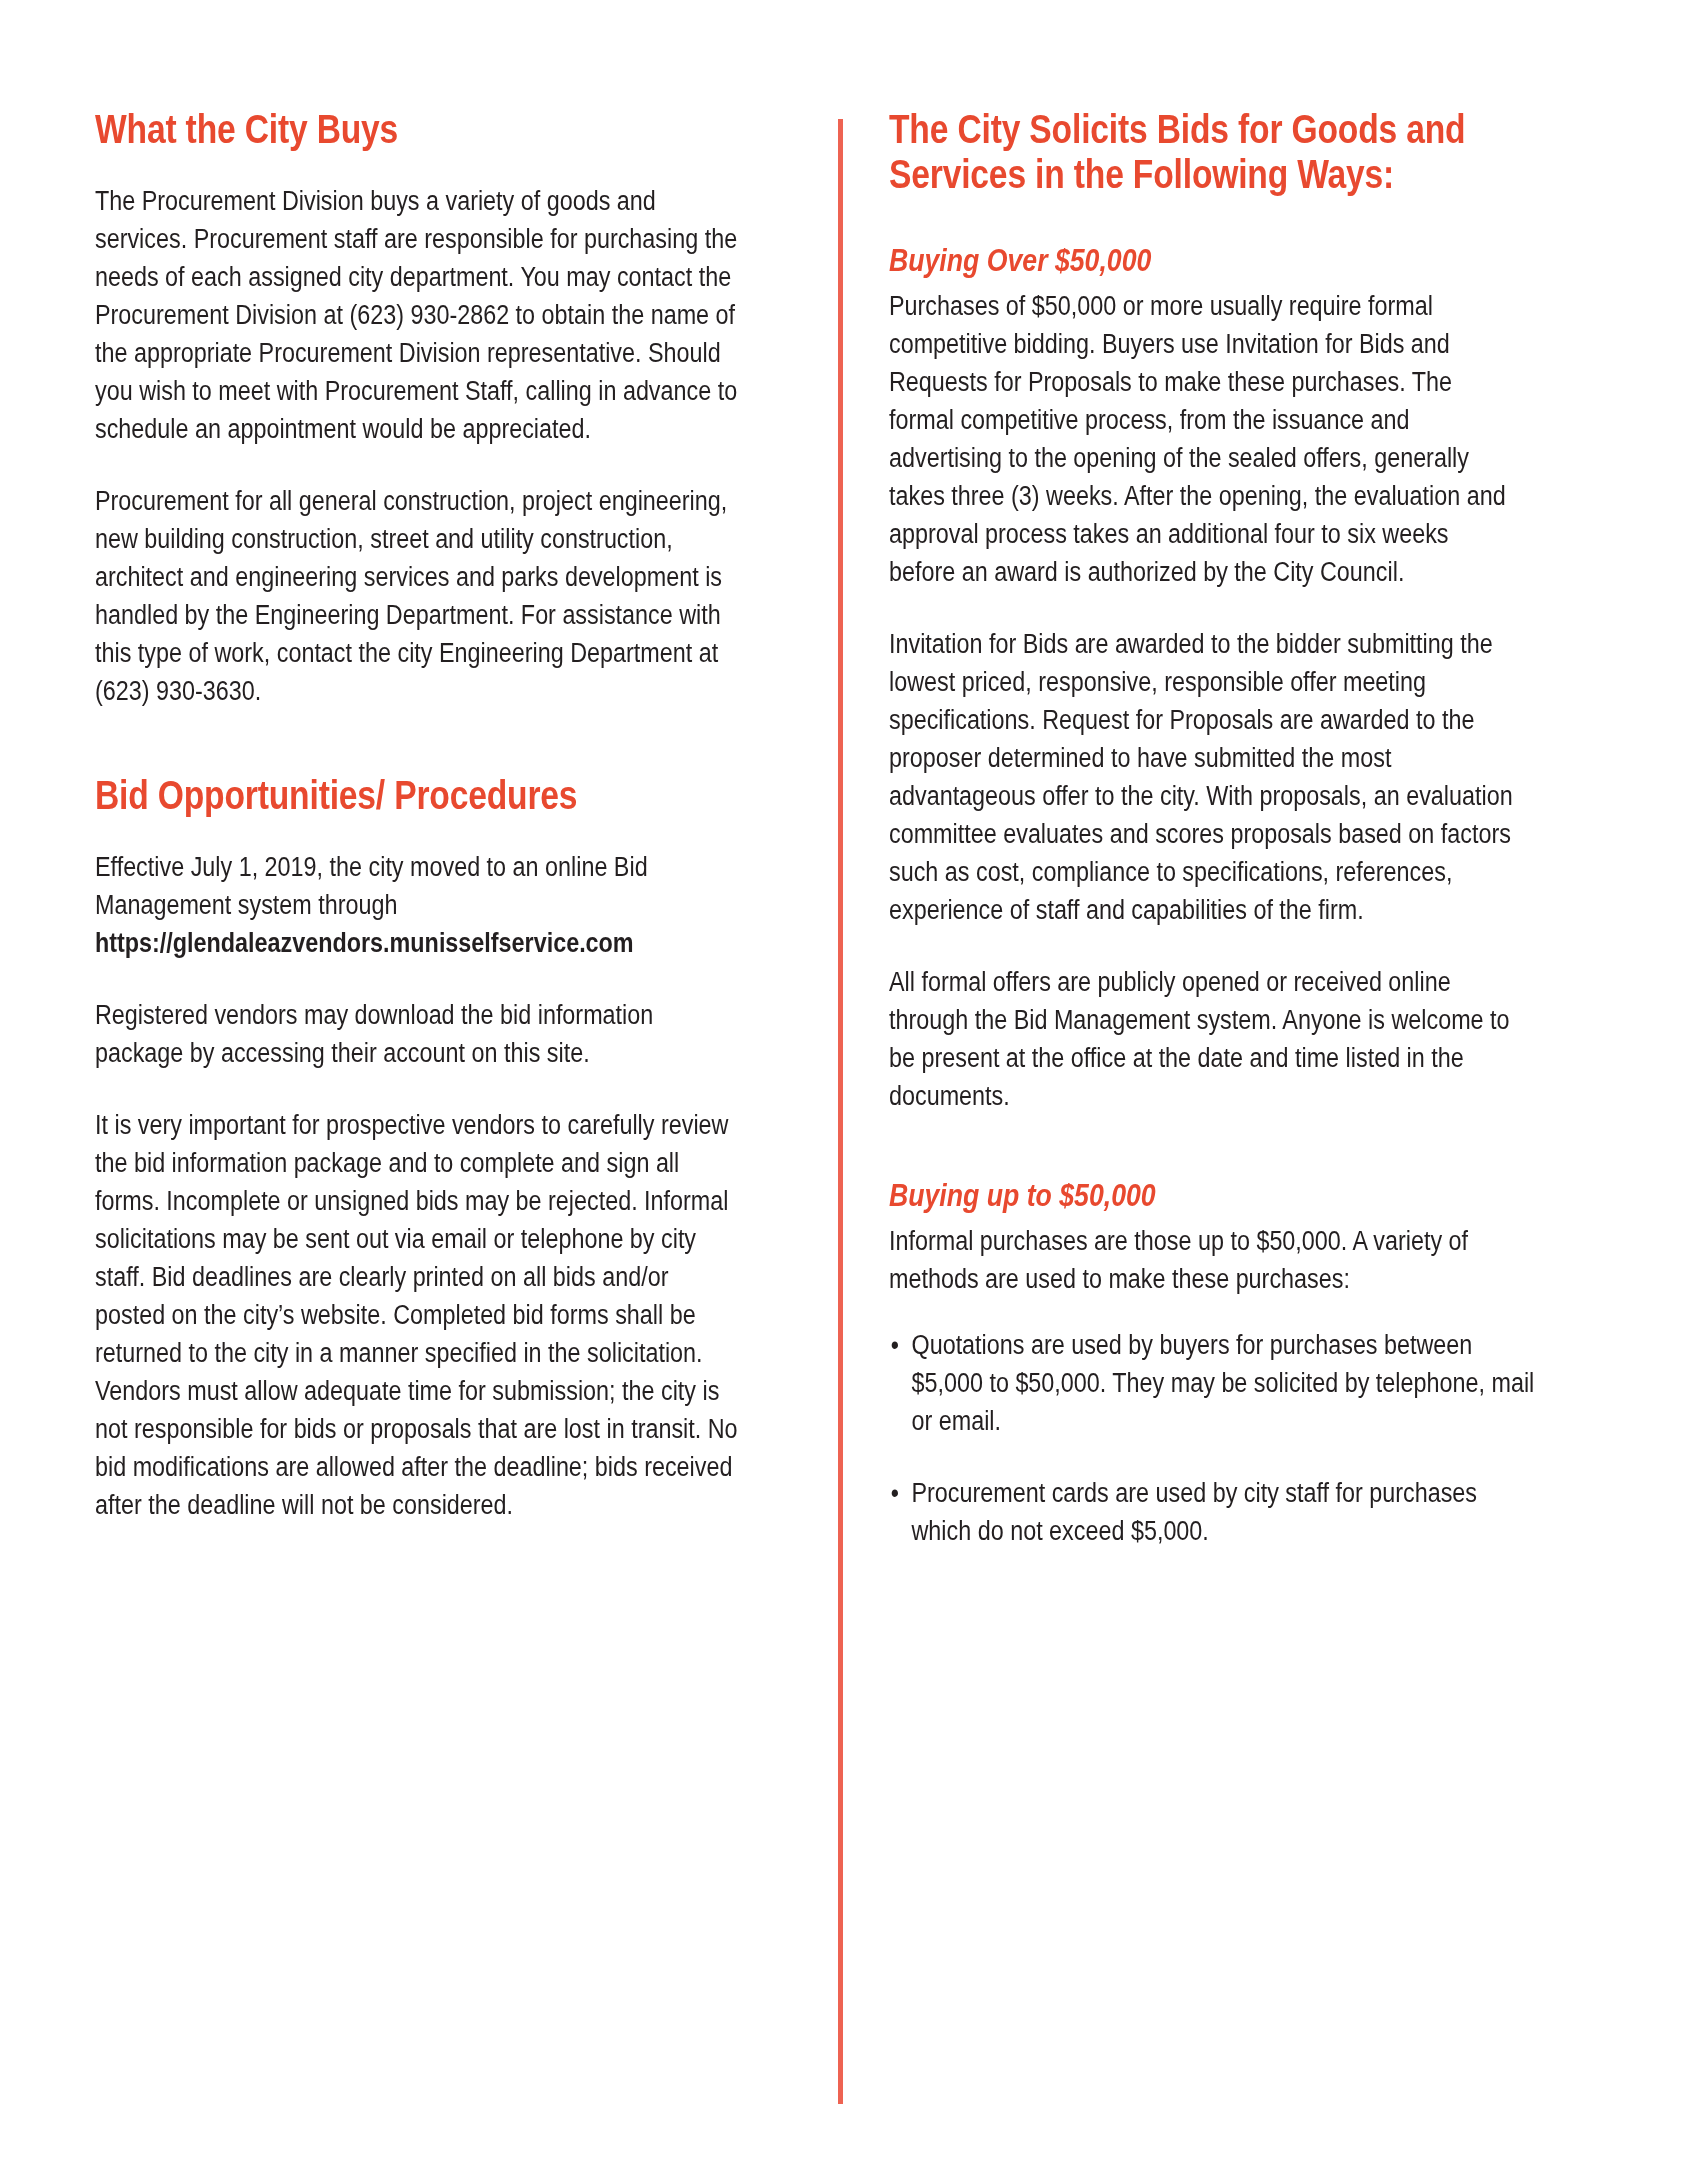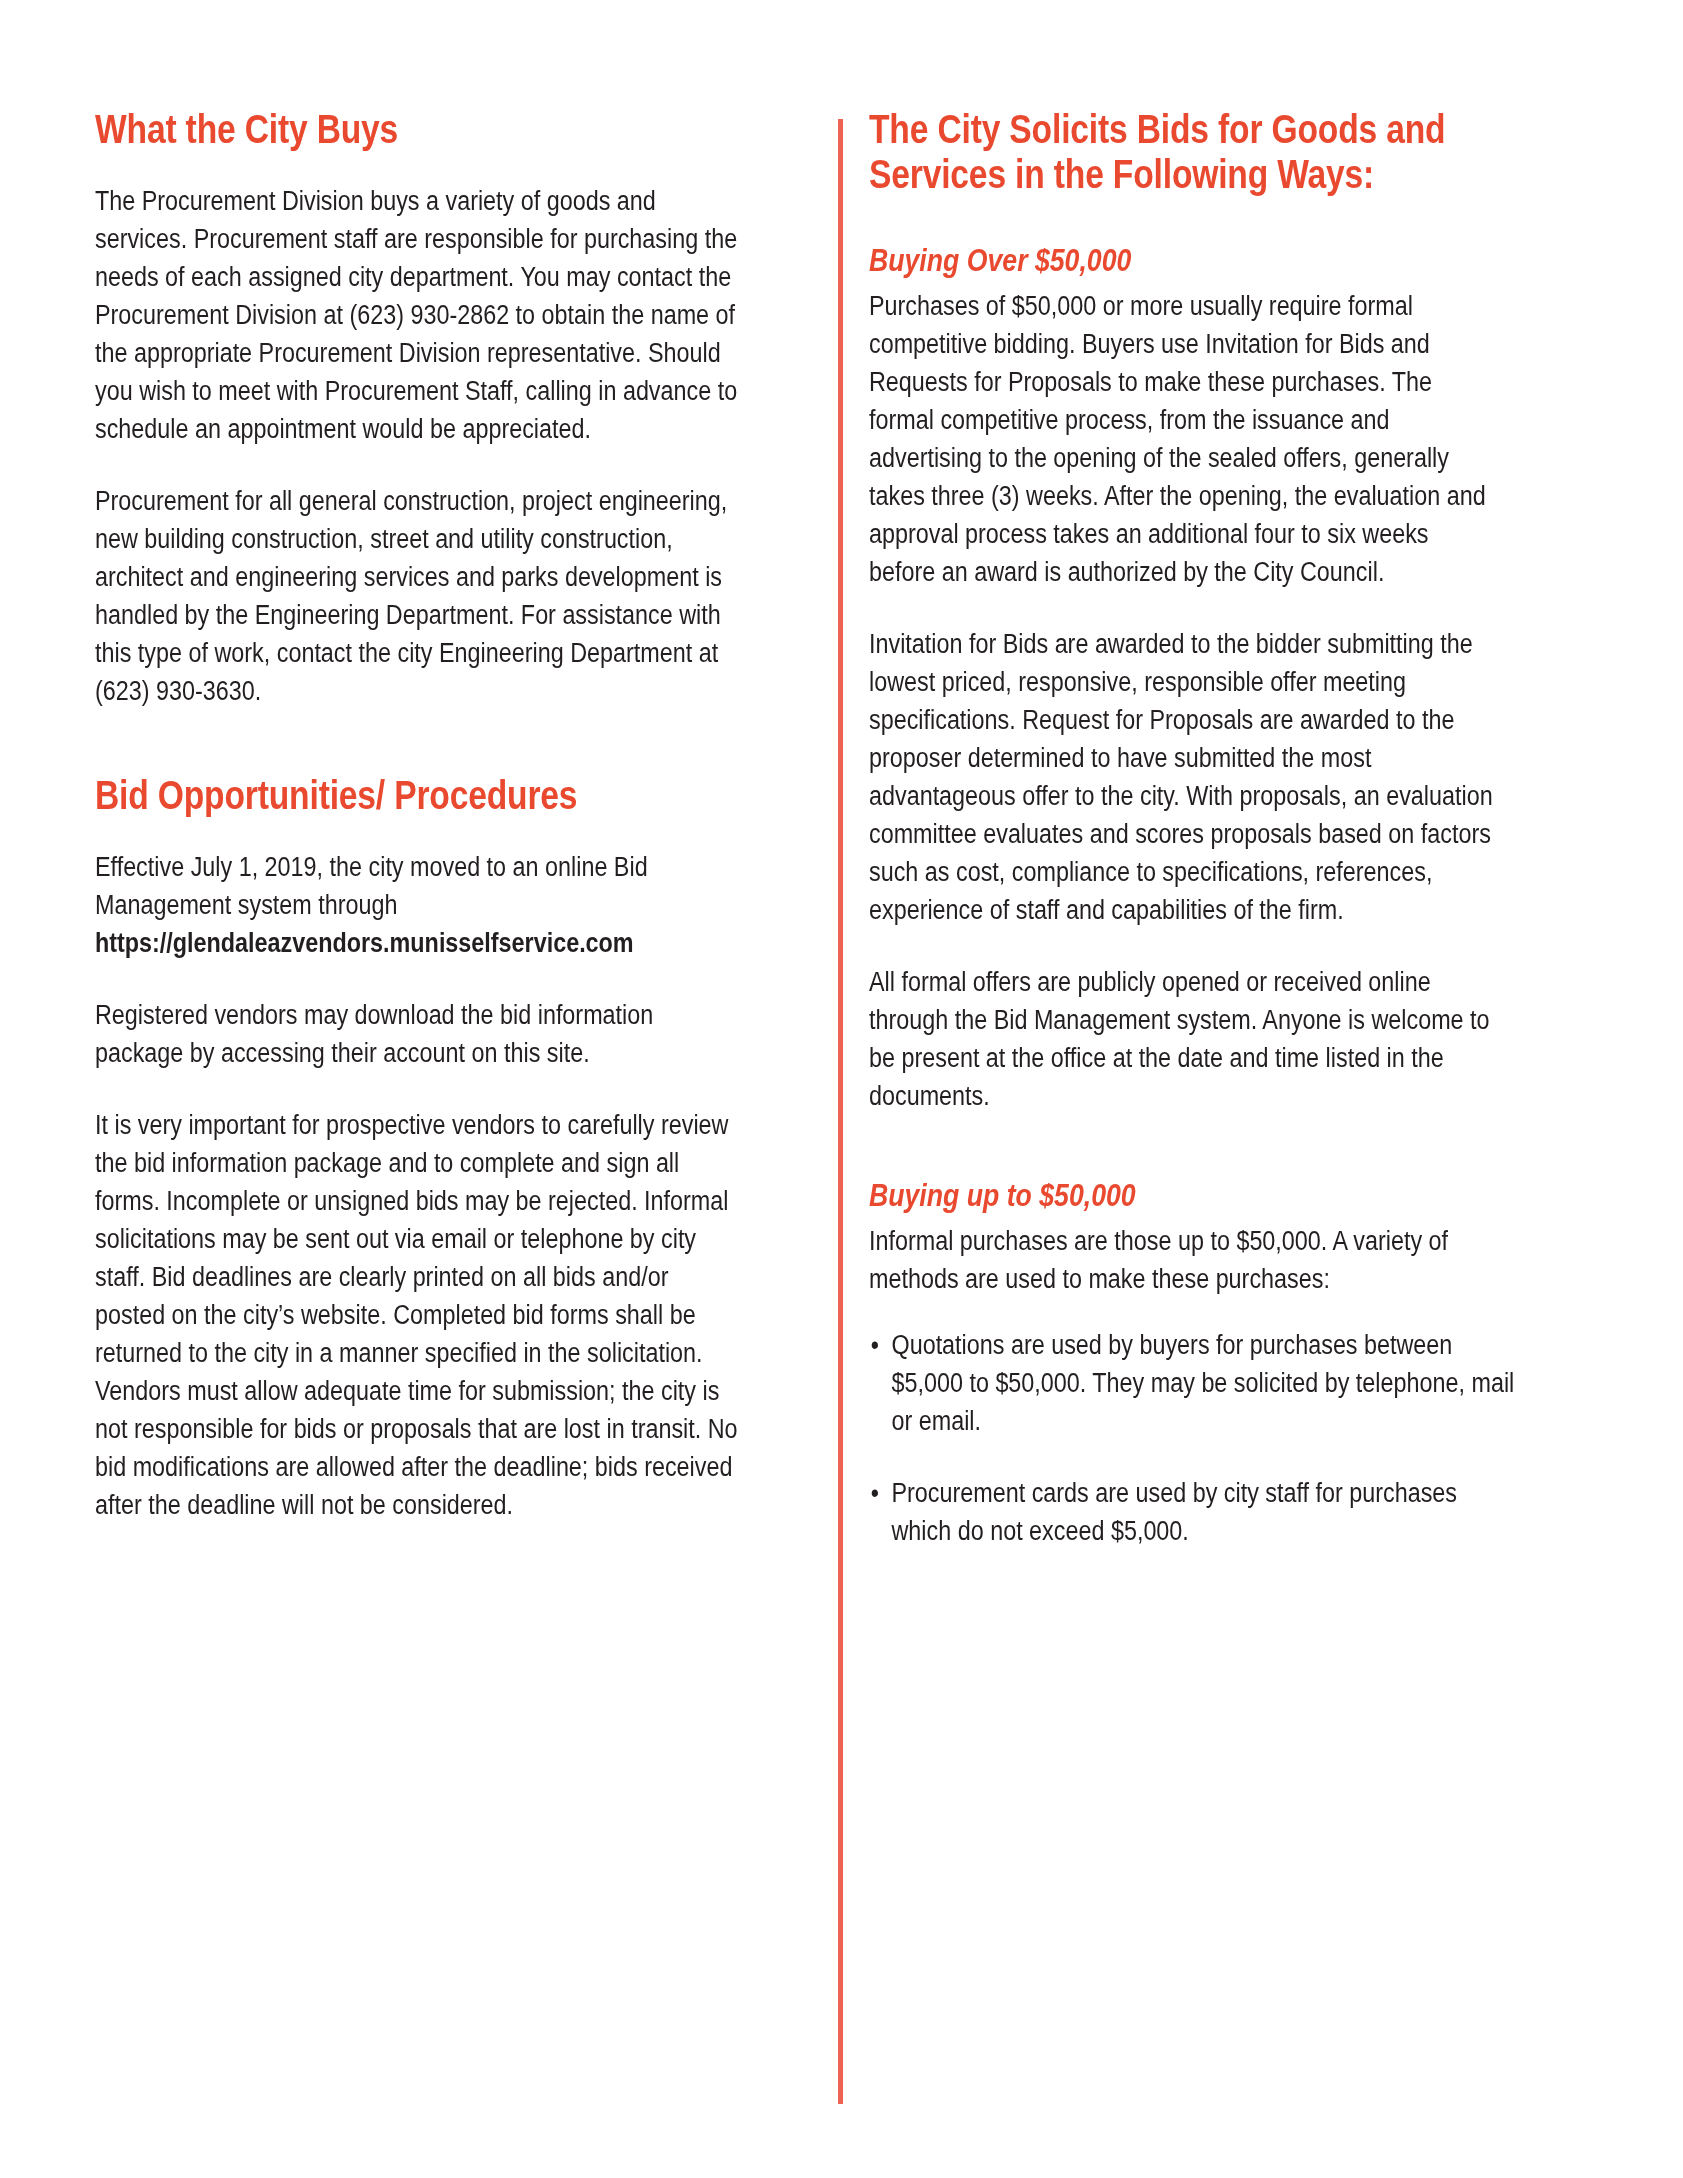--- a/index.html
+++ b/index.html
@@ -38,21 +38,21 @@
   .col {
     position: absolute;
     top: 107px;
     box-sizing: border-box;
   }
   .col-left {
     left: 95px;
     width: 648px;
   }
   .col-right {
-    left: 869px;
+    left: 889px;
     width: 626px;
   }
 
   
   h1.section-title {
     margin: 0 0 0 0;
     color: #e8492f;
     font-family: "Liberation Sans Narrow", "Liberation Sans", sans-serif;
     font-size: 40px;
     font-weight: 700;

